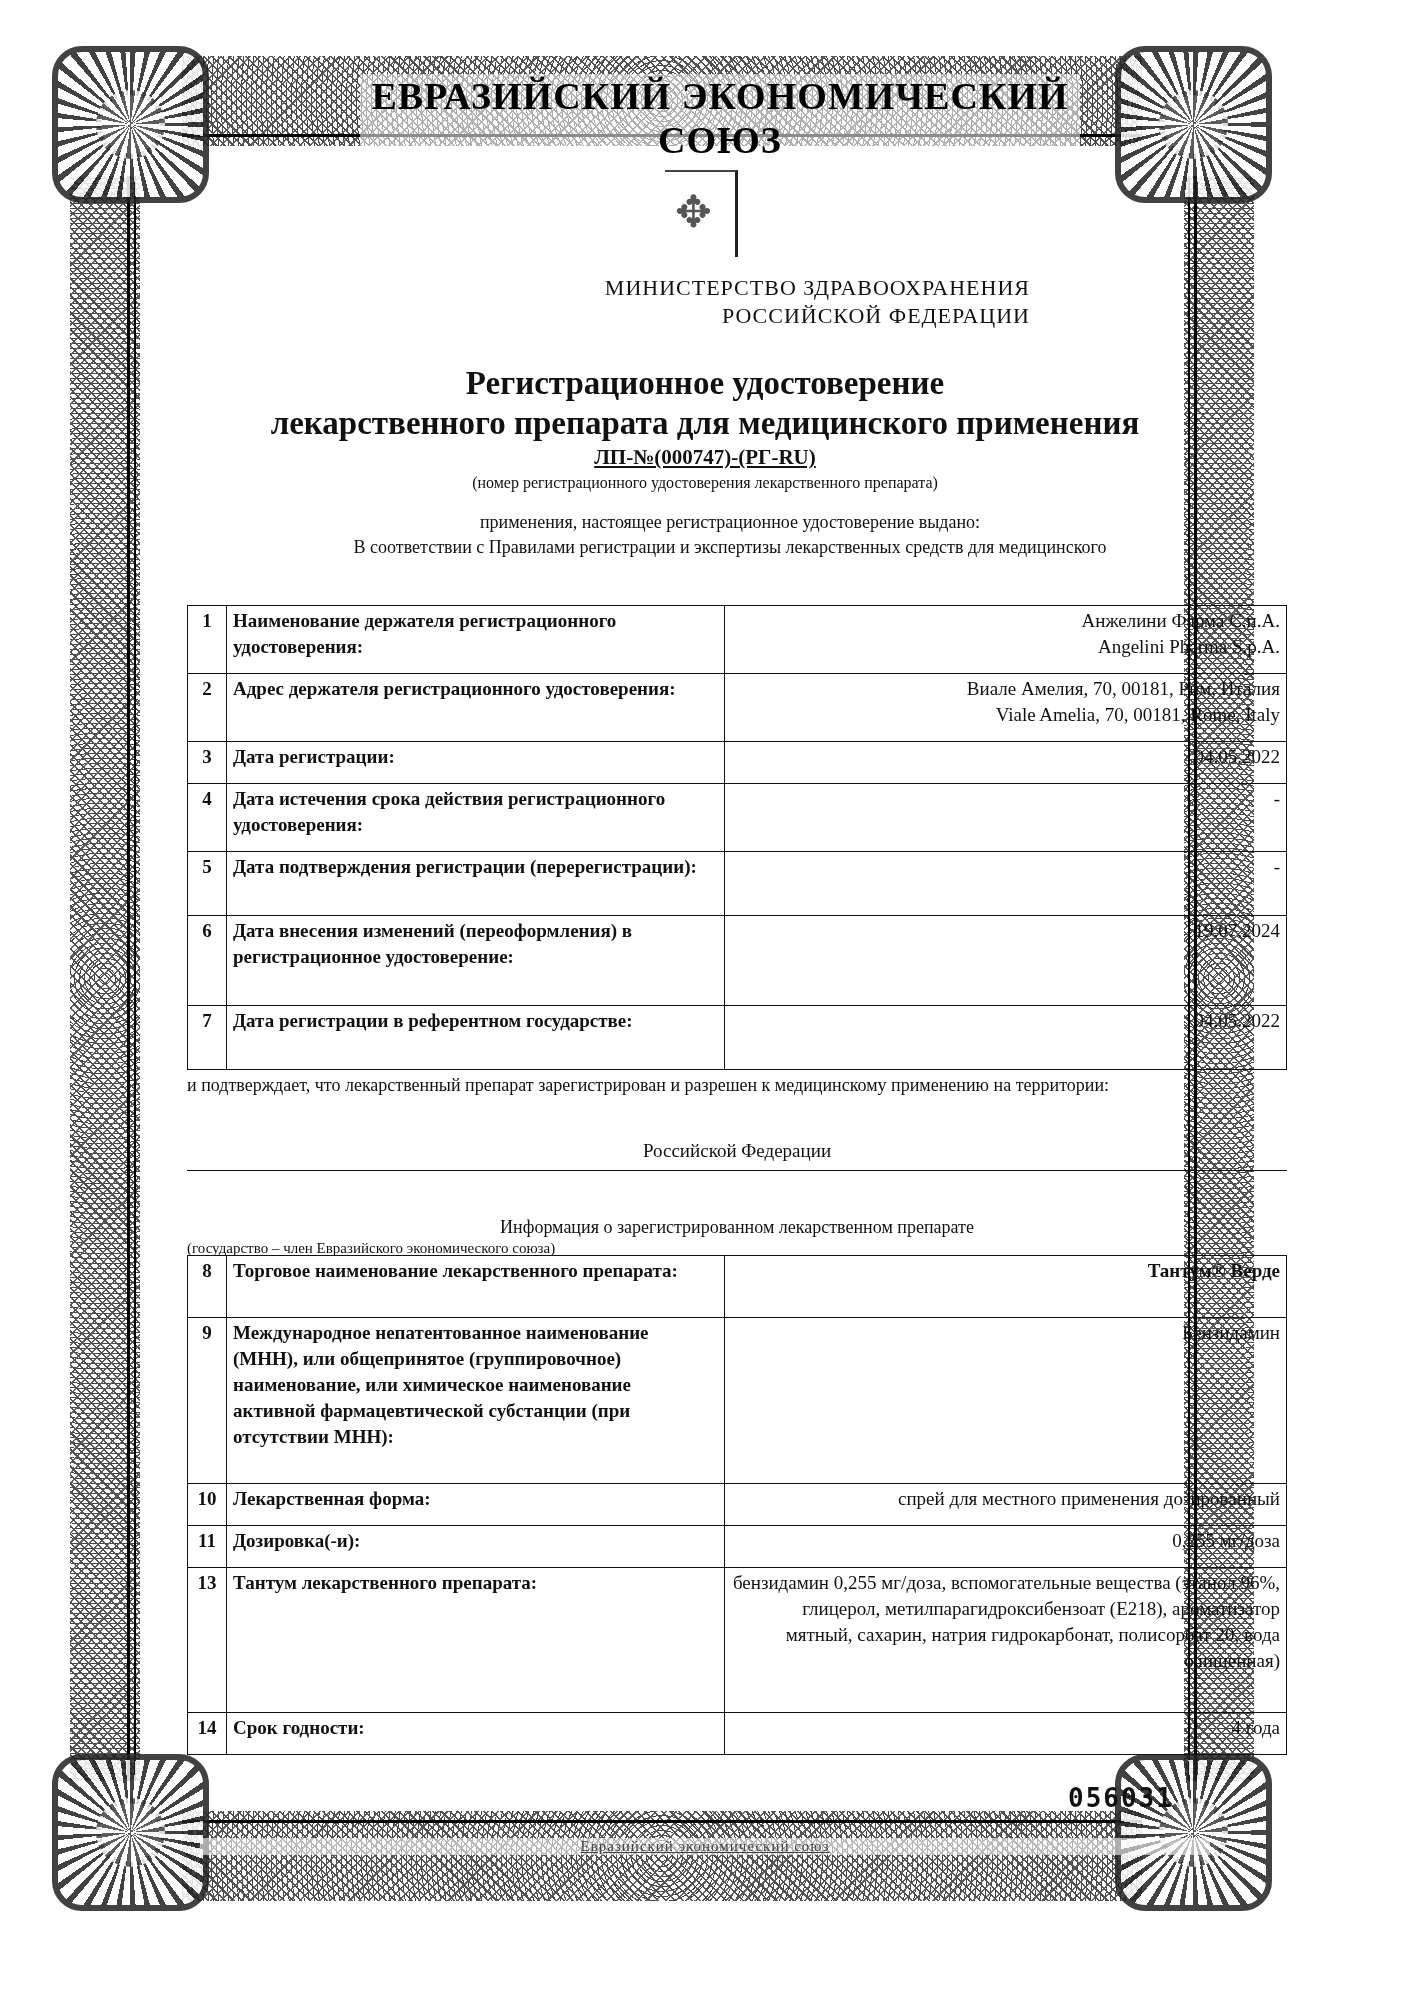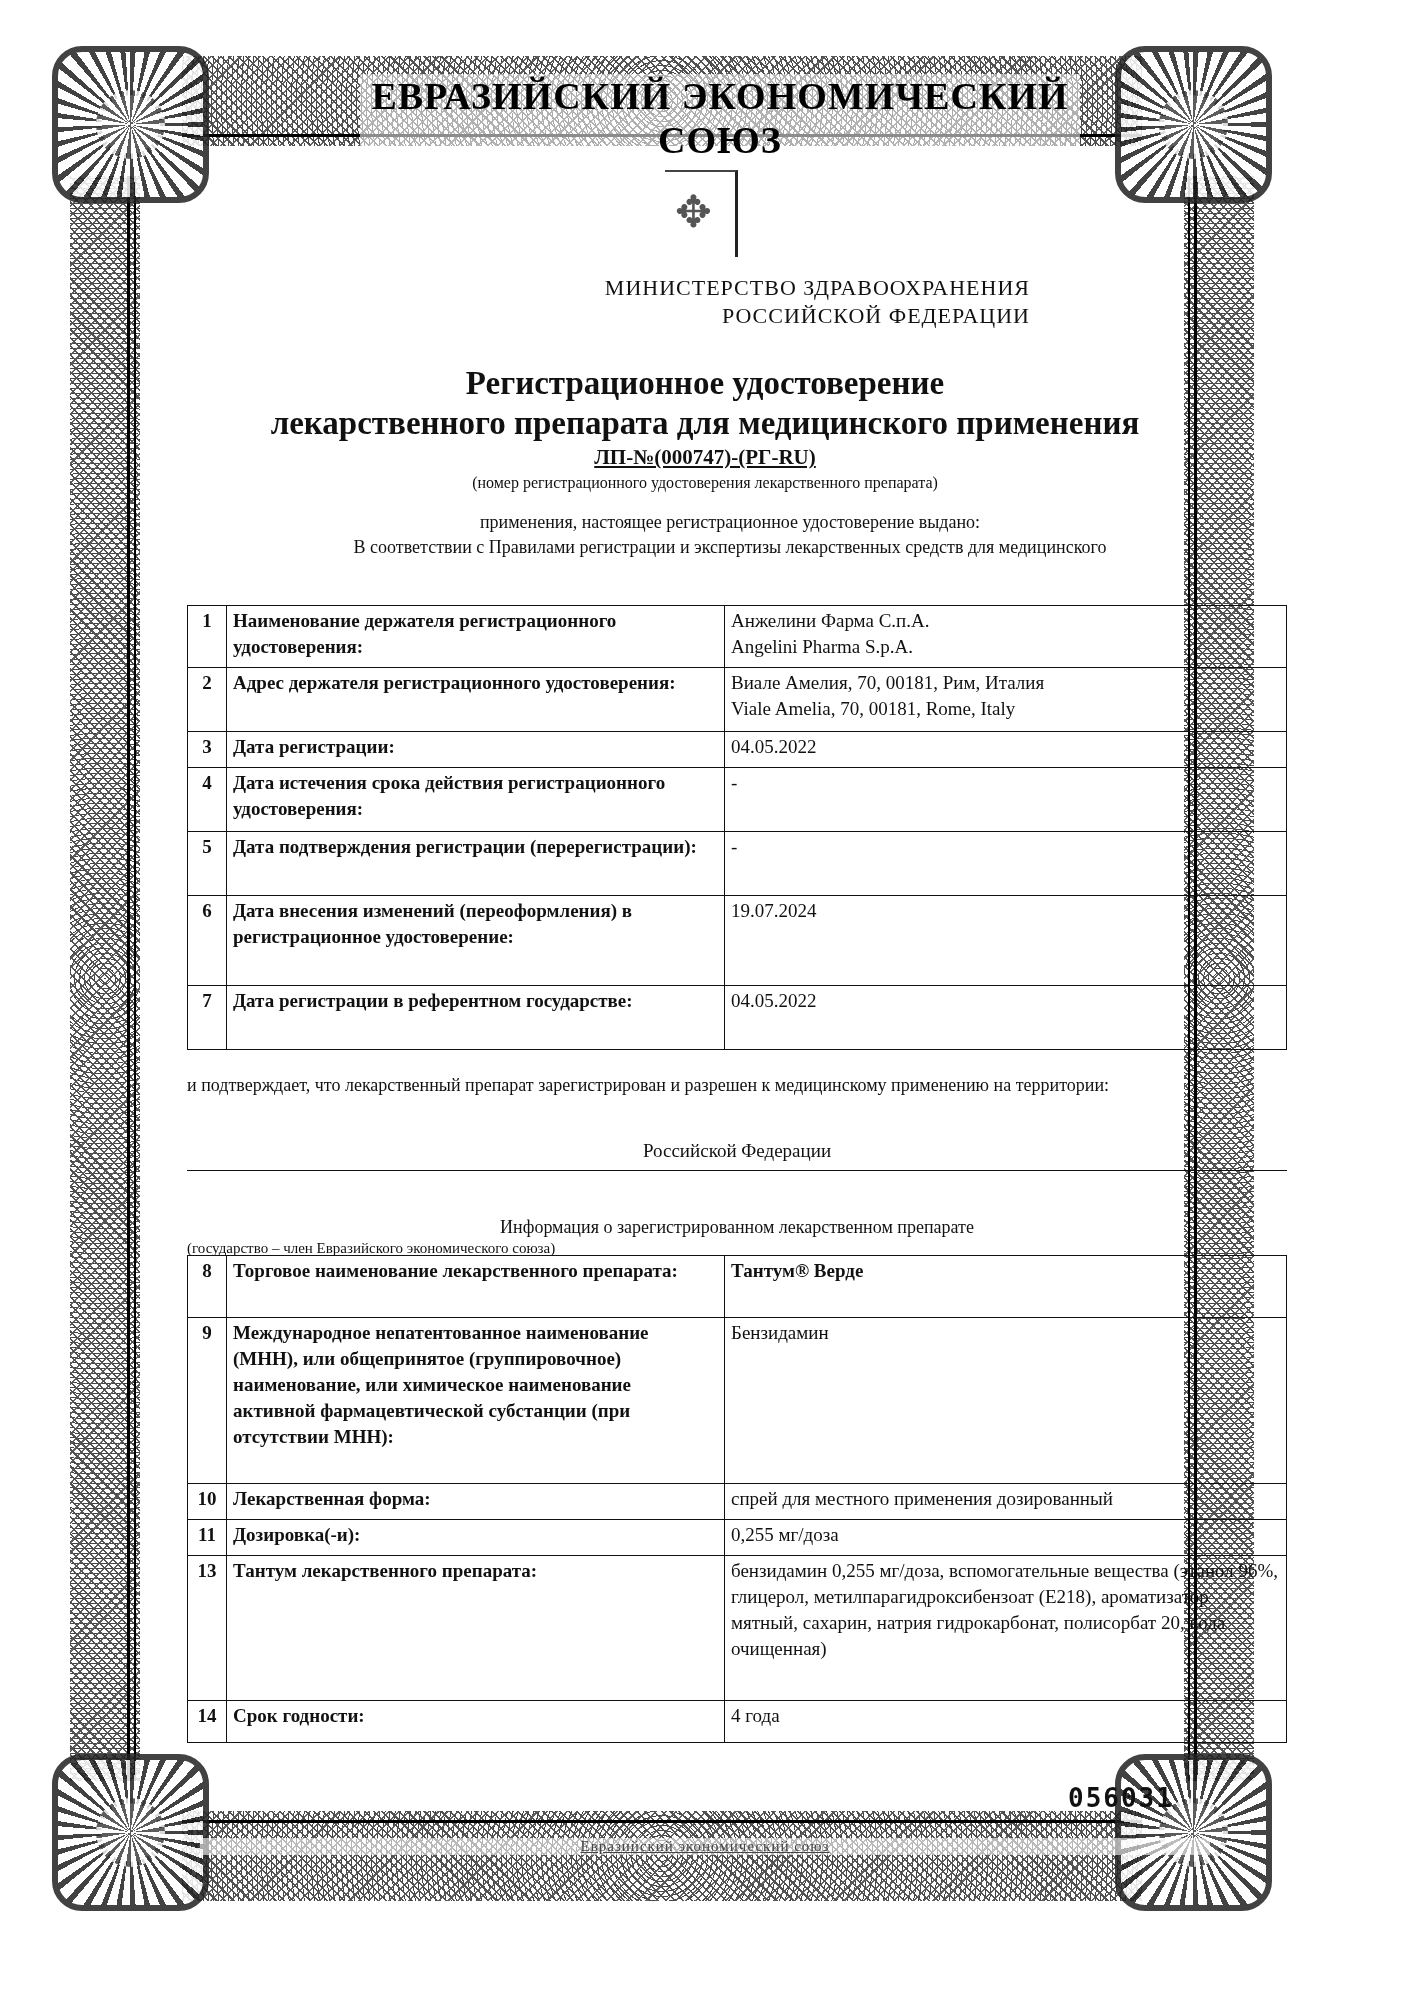--- a/index.html
+++ b/index.html
@@ -52,24 +52,24 @@
   .reg-number { position: absolute; left: 190px; top: 445px; width: 1030px; text-align: center;
       font-size: 21px; text-decoration: underline; font-weight: bold; }
   .reg-caption { position: absolute; left: 190px; top: 474px; width: 1030px; text-align: center;
       font-size: 16px; }
 
   .intro { position: absolute; left: 200px; top: 510px; width: 1060px; text-align: center;
       font-size: 18px; line-height: 25px; }
 
   table.info { position: absolute; border-collapse: collapse; left: 187px; width: 1100px;
       font-size: 19px; }
-  table.info td { border: 1.5px solid #111; vertical-align: top; padding: 2px 6px 7px 6px; line-height: 26px; }
+  table.info td { border: 1.5px solid #111; vertical-align: top; padding: 2px 6px 13px 6px; line-height: 26px; }
   table.info td.num { width: 34px; text-align: center; font-weight: bold; font-size: 19px; padding: 2px 2px; }
   table.info td.label { width: 485px; font-weight: bold; }
-  table.info td.value { text-align: left; font-weight: normal; }
+  table.info td.value { text-align: right; font-weight: normal; }
 
   #table-a { top: 605px; }
   #table-b { top: 1255px; }
 
   .confirm { position: absolute; left: 187px; top: 1072px; width: 1100px; font-size: 18px; line-height: 26px; }
   .country { position: absolute; left: 187px; top: 1140px; width: 1100px; text-align: center; font-size: 19px;
       border-bottom: 1.5px solid #111; padding-bottom: 8px; }
   .country-caption { position: absolute; left: 187px; top: 1240px; width: 1100px; text-align: left; font-size: 15px; }
   .info-heading { position: absolute; left: 187px; top: 1217px; width: 1100px; text-align: center; font-size: 18px; }
 

